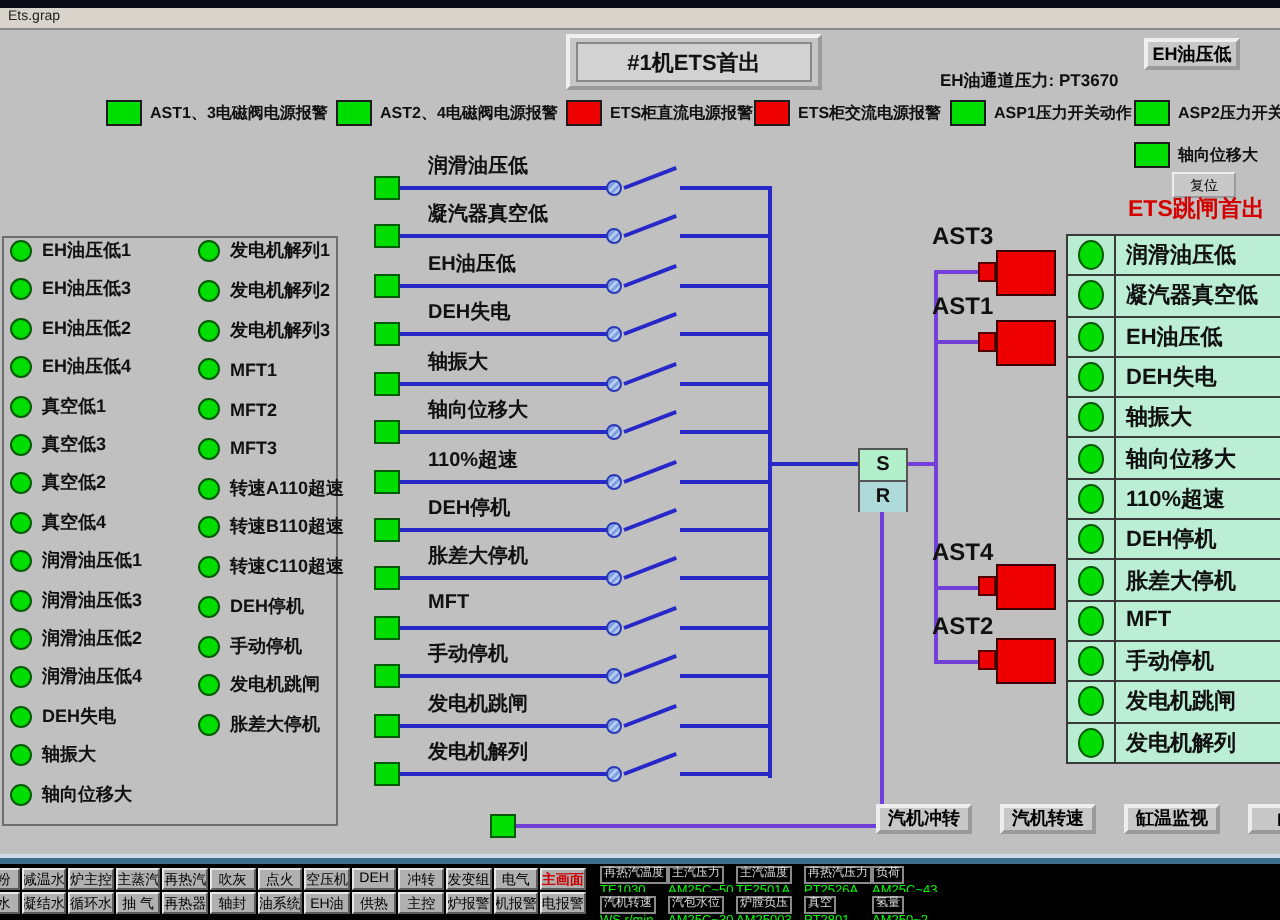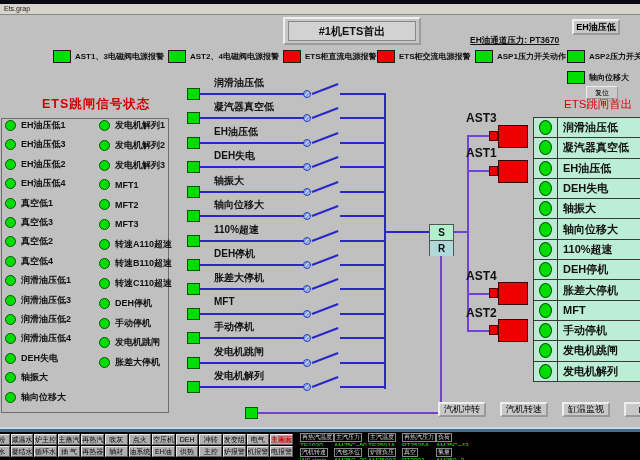--- a/index.html
+++ b/index.html
@@ -3,29 +3,29 @@
 <meta charset="utf-8">
 <style>
   html,body{margin:0;padding:0;}
   body{width:640px;height:460px;overflow:hidden;font-family:"Liberation Sans","DejaVu Sans",sans-serif;}
   #screen{position:relative;width:640px;height:460px;background:#c0c0c0;overflow:hidden;}
   .topstrip{position:absolute;left:0;top:0;width:640px;height:4px;background:#0a0a14;}
   .titlebar{position:absolute;left:0;top:4px;width:640px;height:10px;background:#d8d4cc;border-bottom:1px solid #8a8a8a;}
   .titlebar span{position:absolute;left:4px;top:1px;font-size:7px;color:#222;}
 
   
-  .main-btn-outer{position:absolute;left:283px;top:17px;width:138px;height:28px;background:#c6c6c6;
+  .main-btn-outer{position:absolute;left:283px;top:17px;width:128px;height:28px;background:#c6c6c6;
     border:2px outset #efefef;box-sizing:border-box;}
   .main-btn-inner{position:absolute;left:3px;top:2px;right:3px;bottom:2px;background:#d2d2d2;
     border:1px solid #888;display:flex;align-items:center;justify-content:center;
     font-size:11px;font-weight:bold;color:#111;white-space:nowrap;}
   .mft-btn{position:absolute;left:572px;top:19px;width:48px;height:16px;background:#c8c8c8;
     border:2px outset #efefef;box-sizing:border-box;font-size:9px;font-weight:bold;
     display:flex;align-items:center;justify-content:center;white-space:nowrap;}
-  .eh-pressure{position:absolute;left:470px;top:35px;font-size:8.5px;font-weight:bold;color:#111;white-space:nowrap;text-decoration:underline;}
+  .eh-pressure{position:absolute;left:470px;top:35px;font-size:8.5px;font-weight:bold;color:#111;white-space:nowrap;}
 
   
   .legend-item{position:absolute;top:50px;display:flex;align-items:center;gap:4px;}
   .legend .legend-item:nth-of-type(1){left:53px}
   .legend .legend-item:nth-of-type(2){left:168px}
   .legend .legend-item:nth-of-type(3){left:283px}
   .legend .legend-item:nth-of-type(4){left:377px}
   .legend .legend-item:nth-of-type(5){left:475px}
   .legend .legend-item:nth-of-type(6){left:567px}
   .sw{width:18px;height:13px;border:1px solid #1c1c1c;box-sizing:border-box;}
@@ -75,33 +75,33 @@
   
   .v-lbl{position:absolute;left:466px;font-size:12px;font-weight:bold;color:#111;}
   .v-conn{position:absolute;left:489px;width:9px;height:10px;background:#ee0000;border:1px solid #550000;box-sizing:border-box;}
   .v-body{position:absolute;left:498px;width:30px;height:23px;background:#ee0000;border:1px solid #3a0000;box-sizing:border-box;}
   .v-ast3 .v-lbl{top:111px}.v-ast3 .v-conn{top:131px}.v-ast3 .v-body{top:125px}
   .v-ast1 .v-lbl{top:146px}.v-ast1 .v-conn{top:166px}.v-ast1 .v-body{top:160px}
   .v-ast4 .v-lbl{top:269px}.v-ast4 .v-conn{top:288px}.v-ast4 .v-body{top:282px}
   .v-ast2 .v-lbl{top:306px}.v-ast2 .v-conn{top:325px}.v-ast2 .v-body{top:319px}
 
   
-  .fo-title{position:absolute;left:564px;top:97px;font-size:11.5px;font-weight:normal;color:#d40000;white-space:nowrap;}
+  .fo-title{position:absolute;left:564px;top:97px;font-size:11.5px;font-weight:bold;color:#d40000;white-space:nowrap;}
   .fo-table{position:absolute;left:533px;top:117px;width:114px;}
   .fo-row{display:flex;height:21.3px;margin-top:-1px;box-sizing:border-box;}
   .fo-row:first-of-type{margin-top:0;}
   .fo-dot-cell{width:25px;flex:0 0 auto;border:1px solid #3a3a3a;background:#b9ecd2;display:flex;align-items:center;justify-content:center;box-sizing:border-box;}
   .fo-dot{width:13px;height:15px;border-radius:50%;background:#00dd00;border:1px solid #045a04;box-sizing:border-box;}
   .fo-text{flex:1;border:1px solid #3a3a3a;border-left:none;background:#bceed6;font-size:11px;font-weight:bold;color:#111;
     display:flex;align-items:center;padding-left:5px;white-space:nowrap;overflow:hidden;box-sizing:border-box;}
 
   
   .nav-btns{position:absolute;left:438px;top:402px;display:flex;gap:14px;}
   .nav-btn{width:48px;height:15px;flex:0 0 auto;background:#c8c8c8;border:2px outset #eee;box-sizing:border-box;
-    font-size:9px;font-weight:normal;display:flex;align-items:center;justify-content:center;white-space:nowrap;overflow:hidden;}
+    font-size:9px;font-weight:bold;display:flex;align-items:center;justify-content:center;white-space:nowrap;overflow:hidden;}
 
   
   .scrollstrip{position:absolute;left:0;top:427px;width:640px;height:5px;
     background:linear-gradient(#cdd9e4 0 2px,#3f6f8e 2px 5px);}
   .taskbar{position:absolute;left:0;top:432px;width:640px;height:28px;background:#000;}
   .tb-row{position:absolute;left:-13px;display:flex;gap:1px;}
   .tb-r1{top:2px;}
   .tb-r2{top:14px;}
   .tb-btn{width:22.6px;height:11px;flex:0 0 auto;background:#b0b0b0;box-sizing:border-box;
     border:1px solid;border-color:#e8e8e8 #5c5c5c #5c5c5c #e8e8e8;
@@ -159,21 +159,20 @@
         <span class="lg-lbl">ASP2压力开关动作</span>
       </div>
     </div>
   <div class="manual-reset">
     <span class="sw" style="background:#00dd00"></span>
     <span class="lg-lbl">轴向位移大</span>
   </div>
   <div class="reset-btn">复位</div>
 
   <div class="lp-box"></div>
-  <div class="lp-title">ETS跳闸信号状态</div>
   <div>
 
       <div class="lp-row lp-l" style="--i: 0;">
         <span class="dot"></span>
         <span class="lp-lbl">EH油压低1</span>
       </div>
 
       <div class="lp-row lp-l" style="--i: 1;">
         <span class="dot"></span>
         <span class="lp-lbl">EH油压低3</span>

